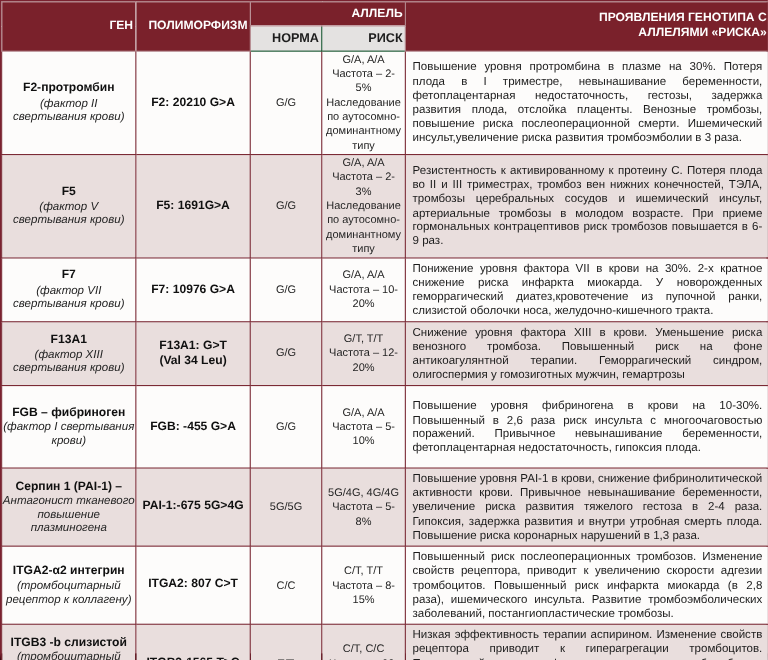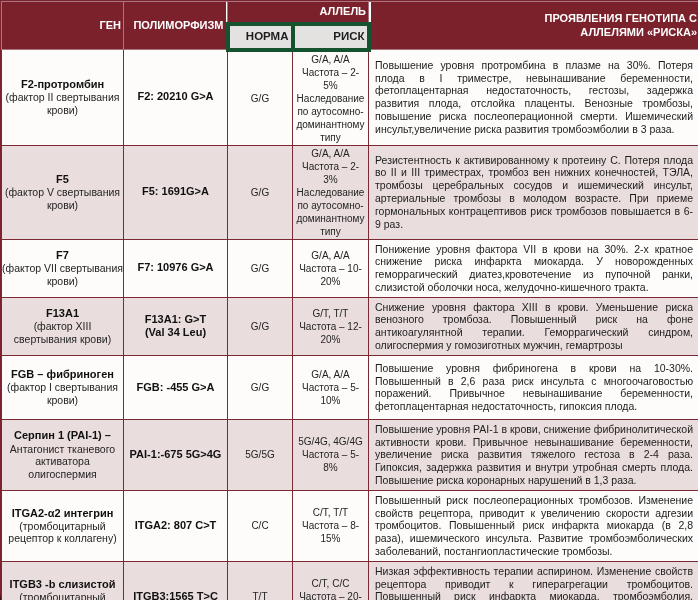--- a/index.html
+++ b/index.html
@@ -23,32 +23,32 @@
 
   thead th {
     background:#7a212b; color:#ffffff;
     font-size:11px; font-weight:bold;
     border:1px solid #a8767c;
     padding:1px 2px; text-align:right;
     white-space:pre-line; line-height:1.25;
   }
   thead tr.subhead th {
     background:#e4e2e1; color:#1d1d1d;
-    font-size:11.5px; border:4px solid #14532d;
+    font-size:11.5px; border:1px solid #14532d;
     height:20px;
   }
   thead tr.subhead th.risk-sub { border-left:1px solid #8b8b8b; }
 
   tbody tr:nth-child(odd)  { background:#fdfcfb; }
   tbody tr:nth-child(even) { background:#e9dedd; }
 
   td { vertical-align:middle; }
   td.gene { text-align:center; padding:2px 0; line-height:1.2; }
   .gene-name { font-weight:bold; font-size:11px; color:#101010; display:block; }
-  .gene-desc { font-size:10.5px; color:#242424; display:block; }
+  .gene-desc { font-style:italic; font-size:10.5px; color:#242424; display:block; }
   td.poly {
     text-align:center; font-weight:bold; font-size:11px; color:#101010;
     white-space:pre-line; line-height:1.25; padding:3px 2px;
   }
   td.allele {
     text-align:center; font-size:10px; color:#242424;
     white-space:pre-line; line-height:1.3; padding:1px 2px;margin-top:32px;
   }
   td.effects {
     font-size:10.5px; color:#1c1c1c; line-height:1.22;
@@ -126,36 +126,36 @@
         <span class="gene-desc">(фактор XIII свертывания крови)</span>
       </td>
       <td class="poly">F13A1: G&gt;T
 (Val 34 Leu)</td>
       <td class="allele">G/G</td>
       <td class="allele">G/T, T/T
 Частота – 12-20%</td>
       <td class="effects">Снижение уровня фактора XIII в крови. Уменьшение риска венозного тромбоза. Повышенный риск на фоне антикоагулянтной терапии. Геморрагический синдром, олигоспермия у гомозиготных мужчин, гемартрозы</td>
     </tr>
 
-    <tr style="height:64px">
+    <tr style="height:75px">
       <td class="gene">
         <span class="gene-name">FGB – фибриноген</span>
         <span class="gene-desc">(фактор I свертывания крови)</span>
       </td>
       <td class="poly">FGB: -455 G&gt;A</td>
       <td class="allele">G/G</td>
       <td class="allele">G/A, A/A
 Частота – 5-10%</td>
       <td class="effects">Повышение уровня фибриногена в крови на 10-30%. Повышенный в 2,6 раза риск инсульта с многоочаговостью поражений. Привычное невынашивание беременности, фетоплацентарная недостаточность, гипоксия плода.</td>
     </tr>
 
     <tr style="height:64px">
       <td class="gene">
         <span class="gene-name">Серпин 1 (PAI-1) –</span>
-        <span class="gene-desc">Антагонист тканевого активатора олигоспермия</span>
+        <span class="gene-desc">Антагонист тканевого повышение плазминогена</span>
       </td>
       <td class="poly">PAI-1:-675 5G&gt;4G</td>
       <td class="allele">5G/5G</td>
       <td class="allele">5G/4G, 4G/4G
 Частота – 5-8%</td>
       <td class="effects">Повышение уровня PAI-1 в крови, снижение фибринолитической активности крови. Привычное невынашивание беременности, увеличение риска развития тяжелого гестоза в 2-4 раза. Гипоксия, задержка развития и внутри утробная смерть плода. Повышение риска коронарных нарушений в 1,3 раза.</td>
     </tr>
 
     <tr style="height:70px">
       <td class="gene">

